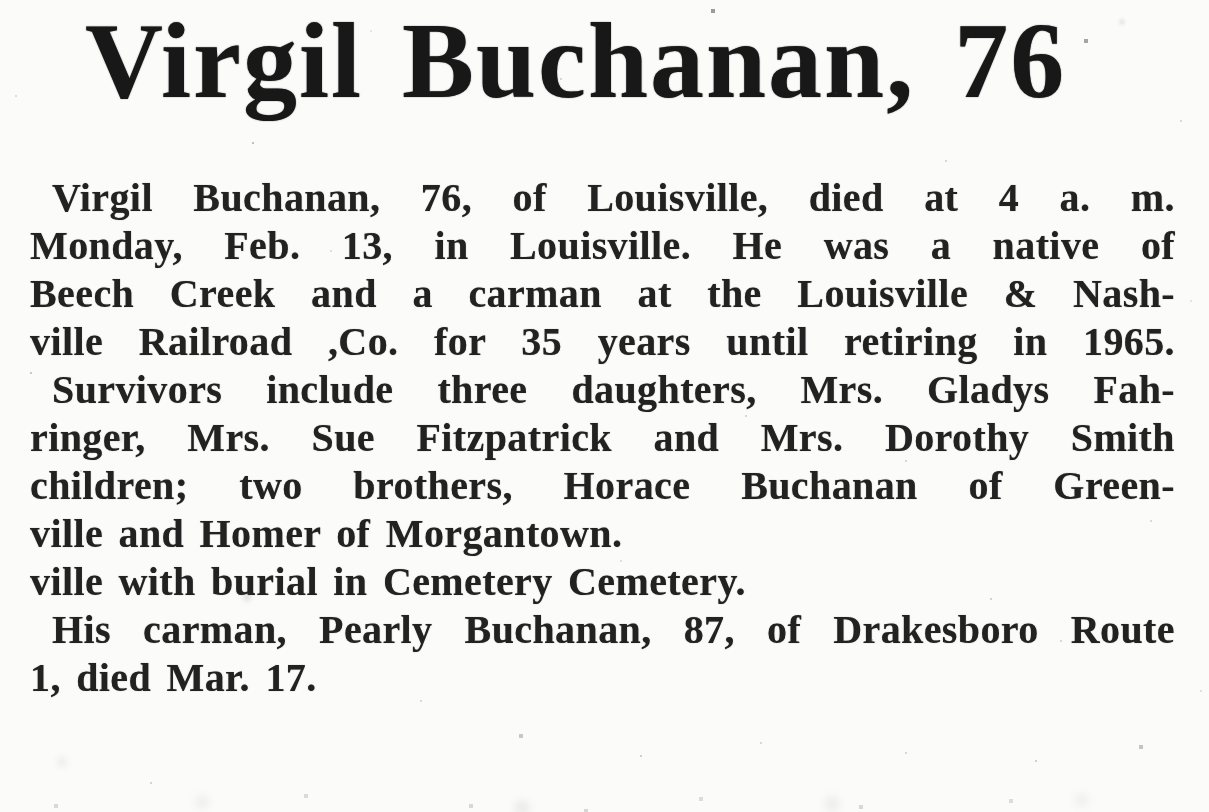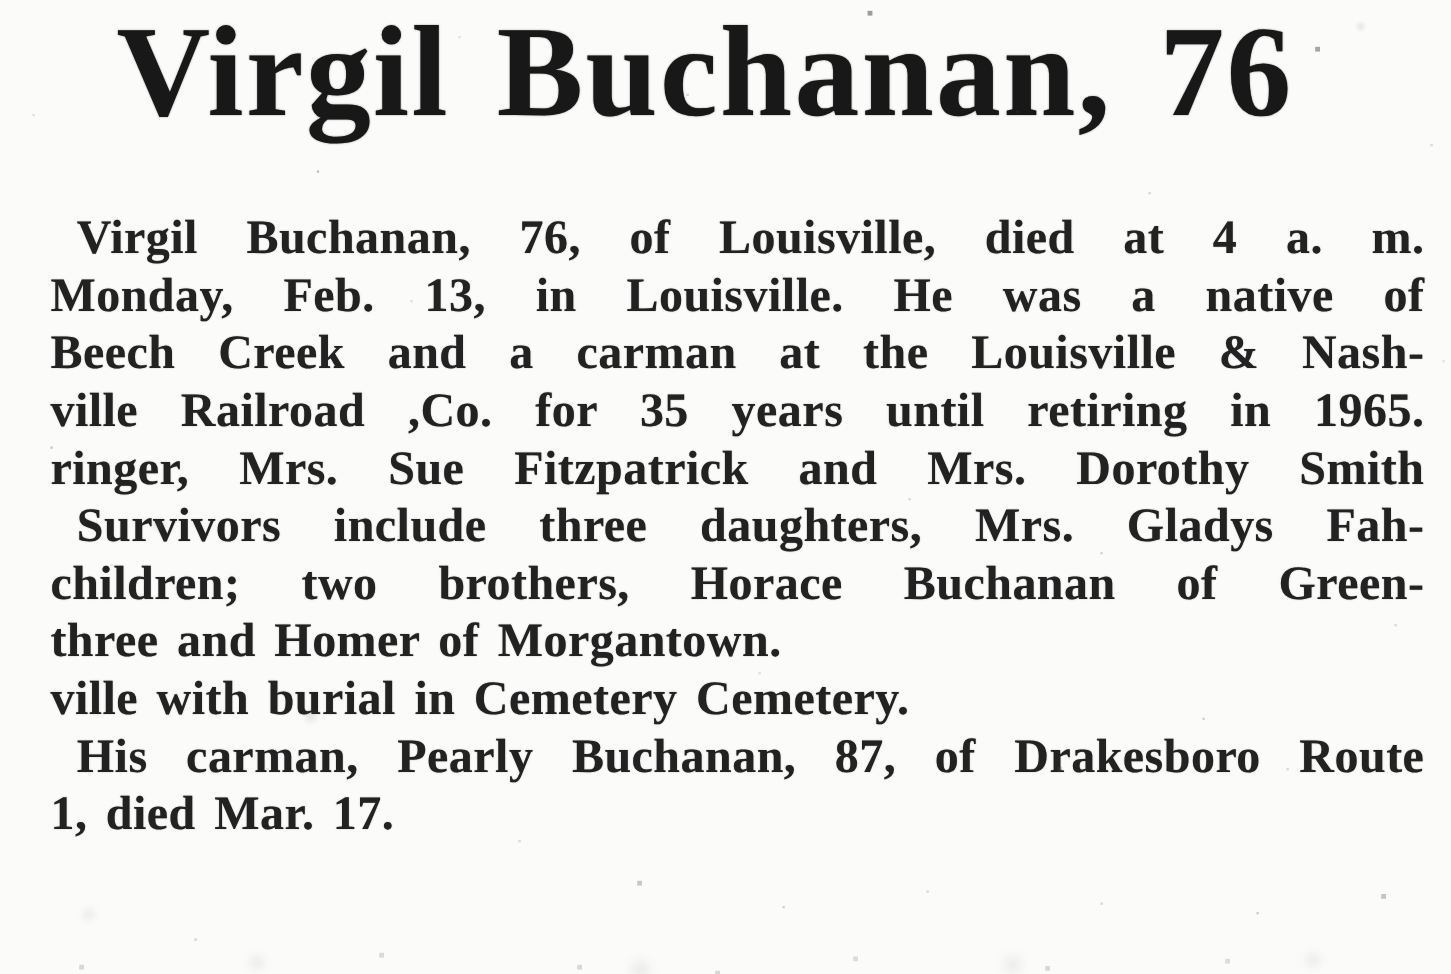--- a/index.html
+++ b/index.html
@@ -11,21 +11,20 @@
     height: 812px;
     background: #fbfbf9;
     overflow: hidden;
     position: relative;
     font-family: "Liberation Serif", "DejaVu Serif", serif;
   }
   .clip {
     position: absolute;
     inset: 0;
     color: #1e1e1e;
-    margin-left: 12px;
   }
   .headline {
     position: absolute;
     left: 85px;
     top: 6px;
     margin: 0;
     font-size: 108px;
     line-height: 110px;
     font-weight: bold;
     letter-spacing: 2px;
@@ -128,24 +127,24 @@
 
 <div class="clip">
 
   <h1 class="headline">Virgil Buchanan, 76</h1>
 
   <div class="body-col">
     <div class="ln just indent">Virgil Buchanan, 76, of Louisville, died at 4 a. m.</div>
     <div class="ln just">Monday, Feb. 13, in Louisville. He was a native of</div>
     <div class="ln just">Beech Creek and a carman at the Louisville &amp; Nash-</div>
     <div class="ln just">ville Railroad ,Co. for 35 years until retiring in 1965.</div>
+    <div class="ln just indent">Survivors include three daughters, Mrs. Gladys Fah-</div>
     <div class="ln just">ringer, Mrs. Sue Fitzpatrick and Mrs. Dorothy Smith</div>
-    <div class="ln just indent">Survivors include three daughters, Mrs. Gladys Fah-</div>
     <div class="ln just">children; two brothers, Horace Buchanan of Green-</div>
-    <div class="ln">three and Homer of Morgantown.</div>
+    <div class="ln">ville and Homer of Morgantown.</div>
     <div class="ln">ville with burial in Cemetery Cemetery.</div>
     <div class="ln just indent">His carman, Pearly Buchanan, 87, of Drakesboro Route</div>
     <div class="ln">1, died Mar. 17.</div>
   </div>
 
   <div class="noise"></div>
   <div class="smudge"></div>
 </div>
 
 </body></html>

